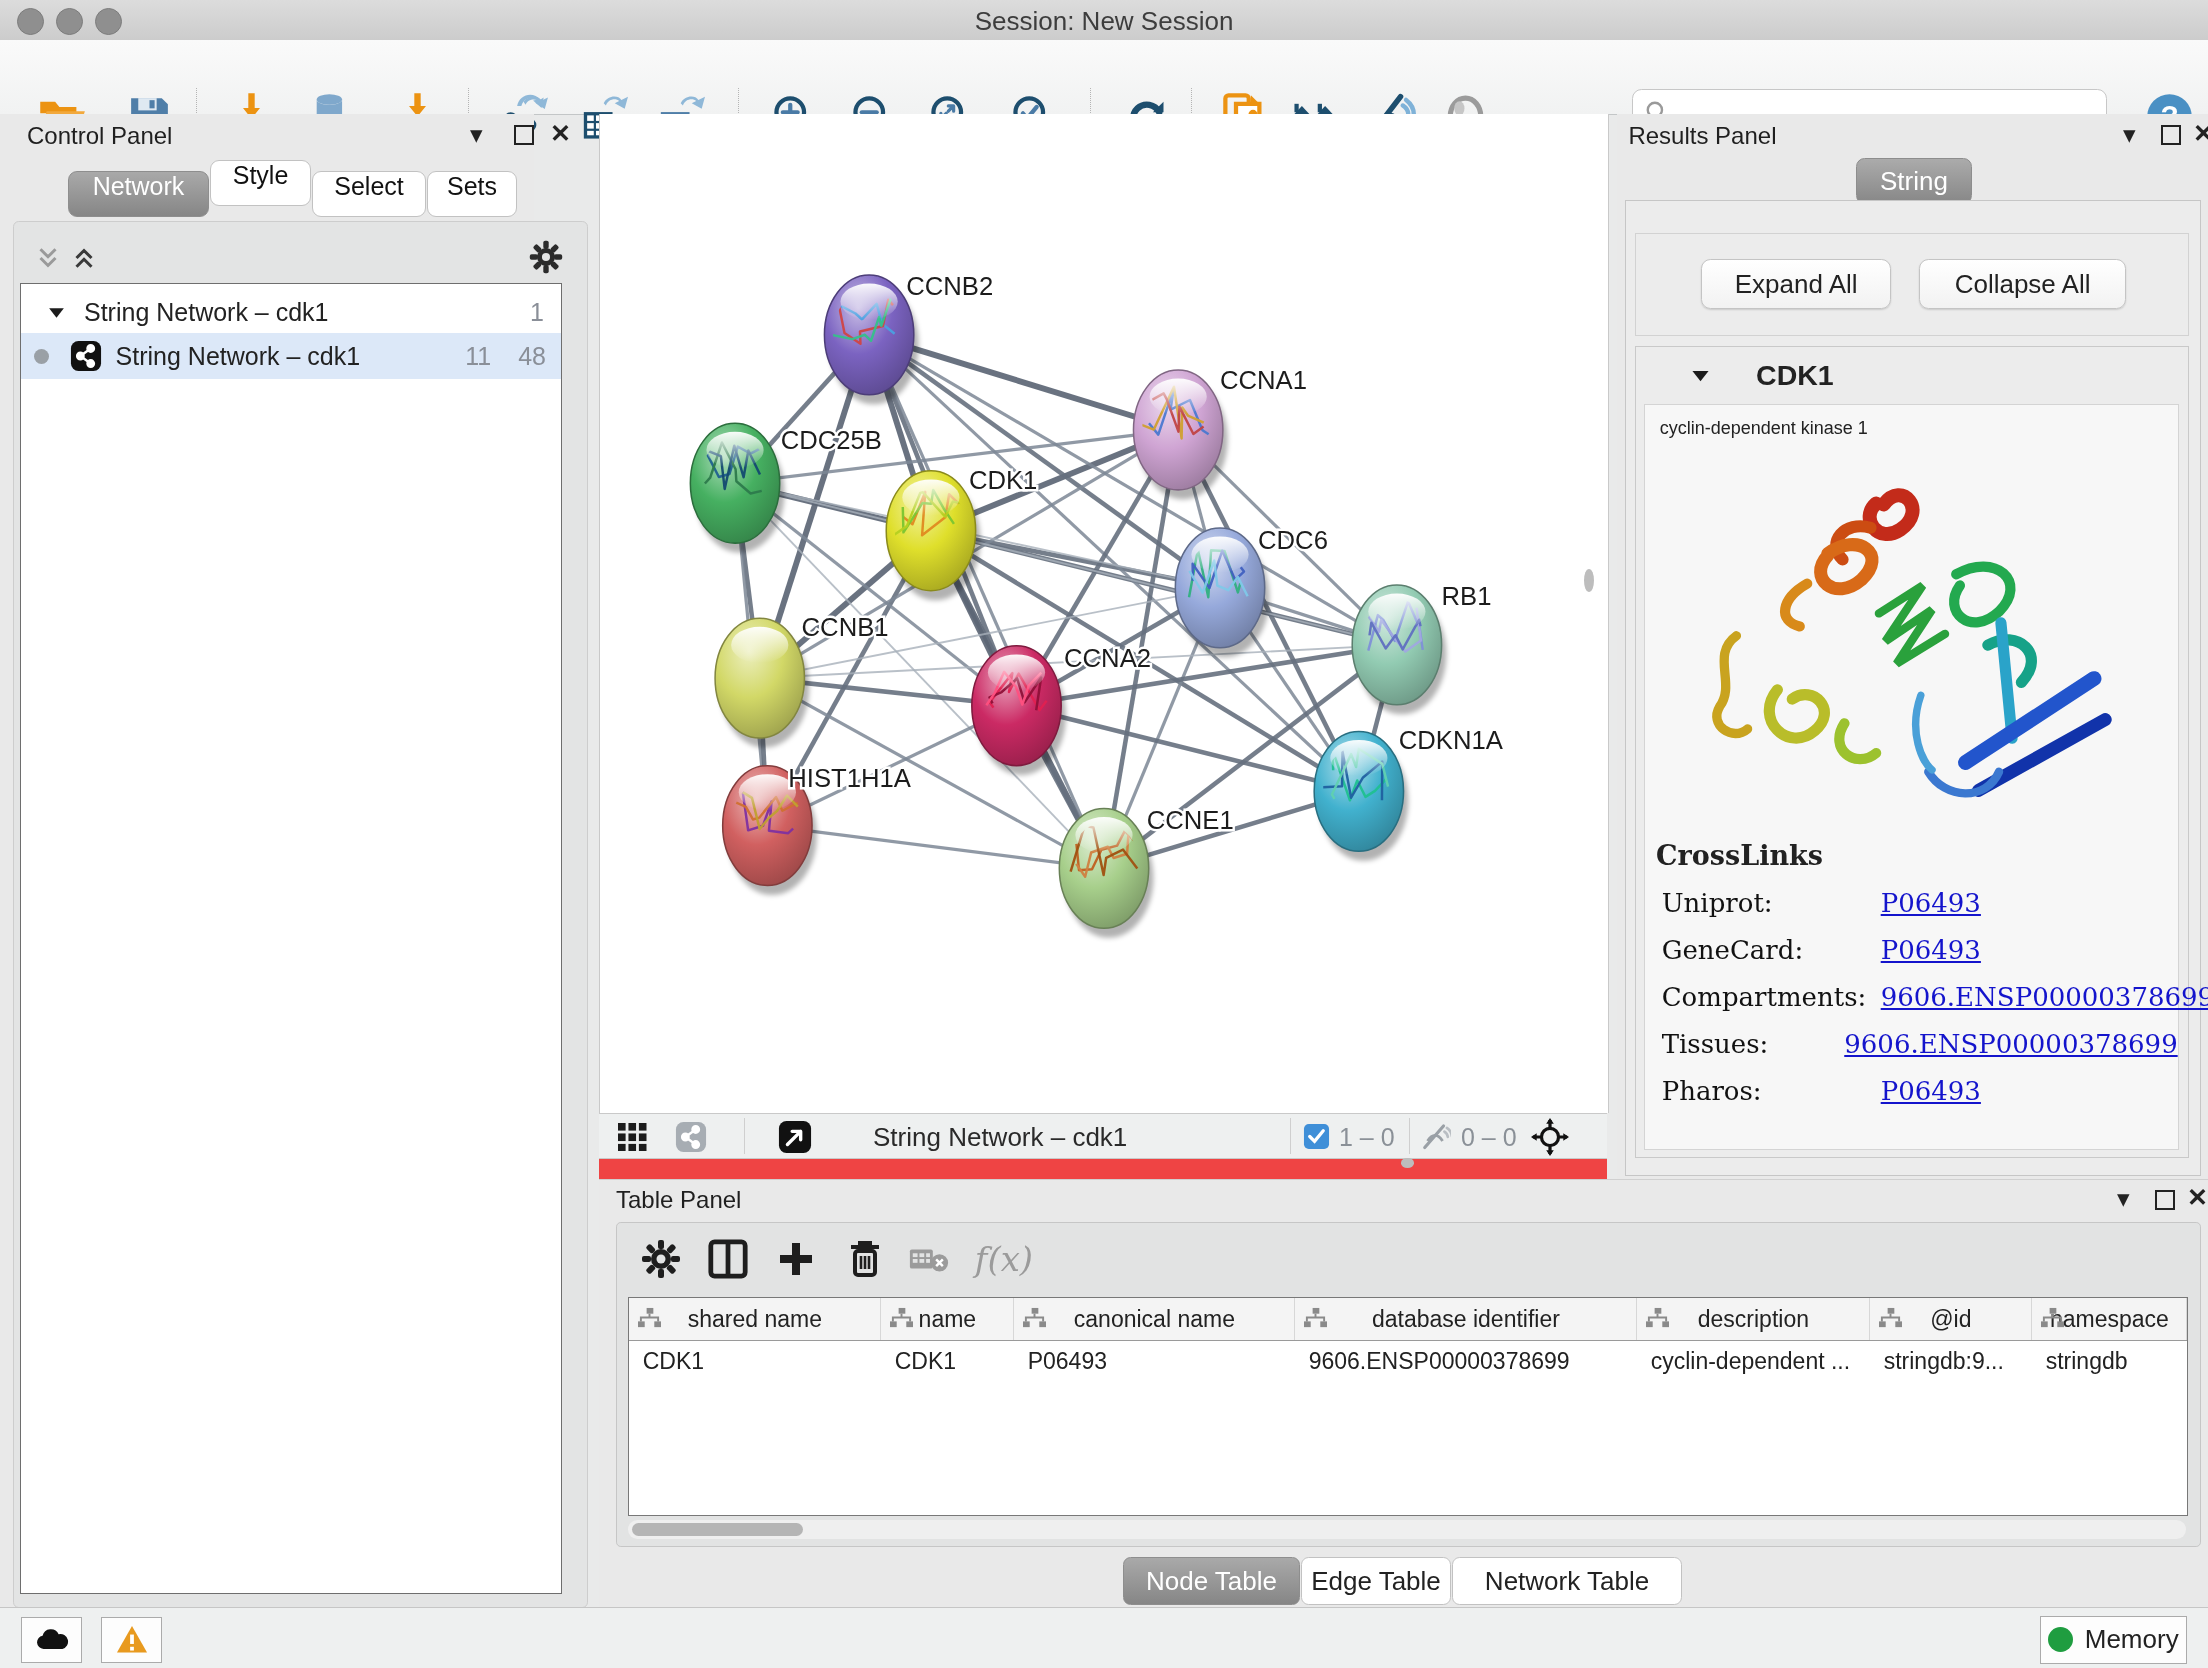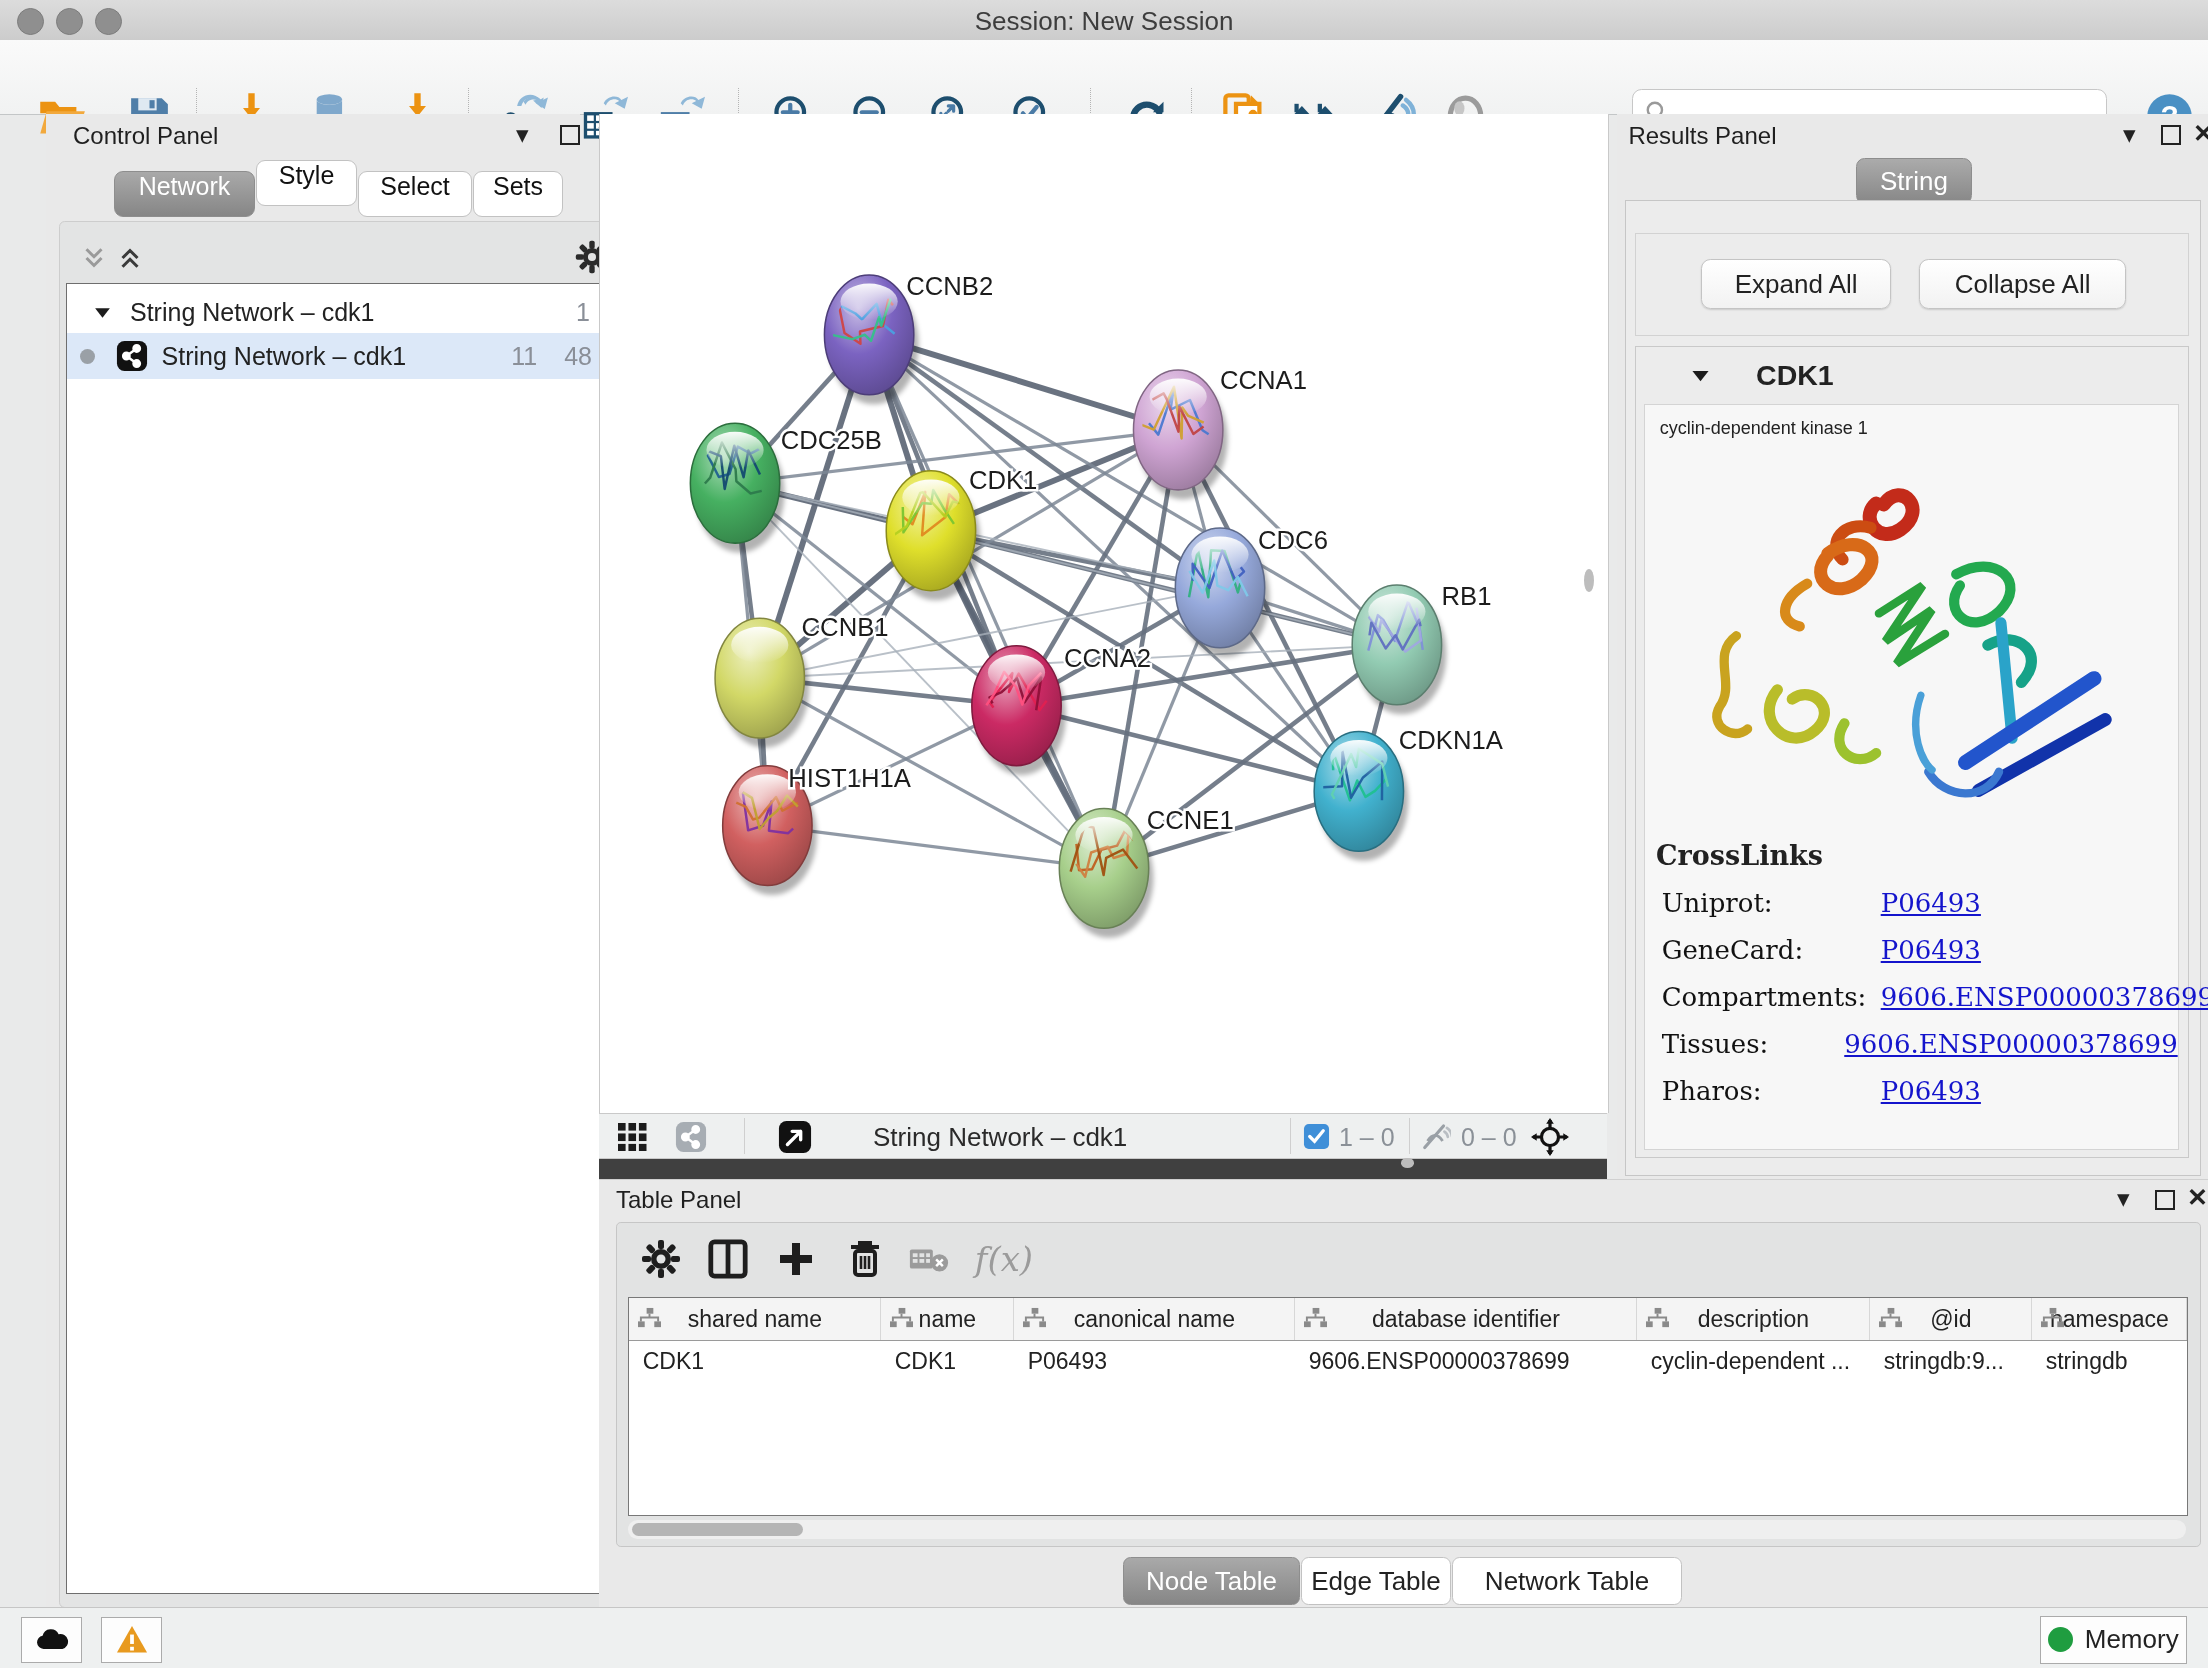--- a/index.html
+++ b/index.html
@@ -25,35 +25,35 @@
     background:#fff;border:1.9px solid #c7c7c7;border-radius:9.5px;display:flex;align-items:center;}
   .searchbox input{border:none;outline:none;flex:1;font-size:23px;height:36px;
     font-family:"Liberation Sans",sans-serif;background:transparent;}
 
   
   .phead{font-size:24px;color:#1f1f1f;}
   .pctl{position:absolute;top:1.9px;font-size:25px;color:#222;}
   .sqbox{display:inline-block;width:16px;height:16px;border:2.4px solid #222;}
 
   
-  .cpanel{left:0;top:114px;width:534px;height:1493px;background:#e9e9e9;margin-left:46px;}
+  .cpanel{left:0;top:114px;width:534px;height:1493px;background:#e9e9e9;}
   .tab{position:absolute;height:46px;background:#fff;border:1px solid #c2c2c2;
     border-radius:9px;display:flex;align-items:flex-start;justify-content:center;
     font-size:25px;color:#111;box-sizing:border-box;}
   .tab.sel{background:linear-gradient(#a9a9a9,#868686);color:#fff;border-color:#8e8e8e;}
   .cp-box{position:absolute;left:13.3px;top:107px;width:573px;height:1385px;
     background:#e3e4e4;border:1px solid #cdcdcd;border-radius:5.7px;}
   .cp-selrow{position:absolute;left:0;top:15px;width:100%;height:42px;}
   .cp-list{position:absolute;left:5.7px;top:61px;width:540px;height:1309px;
     background:#fff;border:1.9px solid #6e6e6e;}
   .trow{position:absolute;left:0;width:100%;height:42px;display:flex;align-items:center;font-size:25px;}
   .count{color:#8a8f98;}
 
   
-  .canvas{left:599px;top:114px;width:1008px;height:1065px;background:#404040;}
+  .canvas{left:599px;top:114px;width:1008px;height:1065px;background:#ef4444;}
   .canvas-white{position:absolute;left:0;top:0;width:1008px;height:999px;background:#fff;
     border-left:1px solid #c9c9c9;border-right:1px solid #c9c9c9;}
   .cbar{position:absolute;left:0;top:999px;width:1008px;height:44px;
     background:#eef0f0;border-top:1px solid #c9c9c9;border-bottom:1px solid #c9c9c9;}
   .cbar .vdiv{position:absolute;top:3.8px;height:36px;border-left:1px solid #cfcfcf;}
   .cnum{position:absolute;top:8.6px;font-size:25px;color:#8a9097;}
   .handle{position:absolute;background:#bdbdbd;border-radius:50%;}
 
   
   .rpanel{left:1617px;top:114px;width:592px;height:1065px;background:#e9e9e9;}

